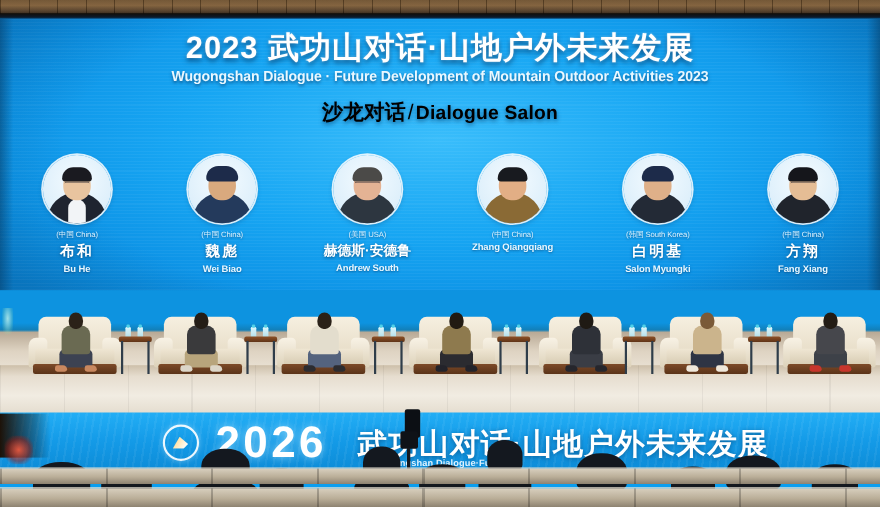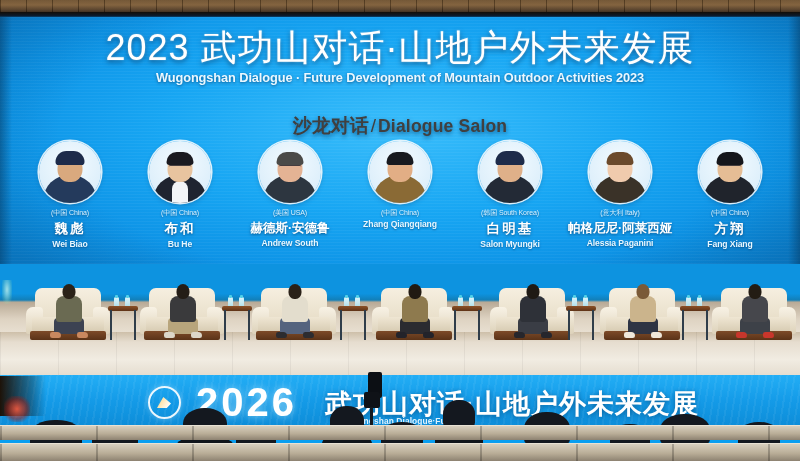--- a/index.html
+++ b/index.html
@@ -50,38 +50,38 @@
     background: radial-gradient(ellipse 620px 260px at 400px 120px, rgba(0,0,0,0) 55%, rgba(4,60,105,.40) 100%);
     pointer-events: none;
   }
 
   
   .title-wrap {
     position: absolute; left: 0; top: 29px; width: 800px;
     text-align: center; z-index: 6;
   }
   .title-cn {
-    font-size: 36px; font-weight: normal; letter-spacing: 1px;
+    font-size: 28px; font-weight: bold; letter-spacing: 1px;
     color: #ffffff;
     text-shadow: 0 2px 5px rgba(3,60,110,.75), 0 0 2px rgba(255,255,255,.5);
     line-height: 1.06;
     white-space: nowrap;
   }
   .title-en {
     margin-top: 3px;
     font-size: 13.2px; font-weight: bold; letter-spacing: -0.1px;
     color: #eaf8ff;
     text-shadow: 0 1px 3px rgba(3,60,110,.7);
     white-space: nowrap;
     transform: scaleX(.97);
   }
   .subtitle {
-    margin-top: 28px;
+    margin-top: 12px;
     font-size: 19px; font-weight: bold;
-    color: #404040;
+    color: #000000;
     text-shadow: 0 2px 4px rgba(3,60,110,.7);
     white-space: nowrap;
   }
   .subtitle .sep { font-weight: normal; padding: 0 2px; }
   .subtitle .en { font-size: 17.5px; font-weight: bold; letter-spacing: .2px; }
 
   
   .panelists {
     position: absolute; left: 18px; top: 141px; width: 764px; height: 118px;
     display: flex; justify-content: space-between; align-items: flex-start;
@@ -354,39 +354,39 @@
     <div class="title-cn">2023 武功山对话·山地户外未来发展</div>
     <div class="title-en">Wugongshan Dialogue · Future Development of Mountain Outdoor Activities 2023</div>
     <div class="subtitle">
       <span>沙龙对话</span><span class="sep">/</span><span class="en">Dialogue Salon</span>
     </div>
   </div>
 
   <div class="panelists" id="panelists">
       <div class="panelist">
         <div class="avatar">
-          <div class="av-body" style="background: rgb(36, 58, 92);"></div>
-          <div class="av-head" style="background: rgb(217, 169, 126);"></div>
-          <div class="av-hair" style="background: rgb(29, 43, 74); width: 29px; height: 14px; top: 10px;"></div>
-        </div>
-        <div class="country">(中国 China)</div>
-        <div class="name-cn">魏彪</div>
-        <div class="name-en">Wei Biao</div>
-      </div>
-      <div class="panelist">
-        <div class="avatar">
           <div class="av-body" style="background: rgb(31, 36, 48);"></div>
           <div class="av-shirt"></div>
           <div class="av-head" style="background: rgb(232, 196, 159);"></div>
           <div class="av-hair" style="background: rgb(26, 26, 32);"></div>
           <div class="av-glasses"></div>
         </div>
         <div class="country">(中国 China)</div>
         <div class="name-cn">布和</div>
         <div class="name-en">Bu He</div>
+      </div>
+      <div class="panelist">
+        <div class="avatar">
+          <div class="av-body" style="background: rgb(36, 58, 92);"></div>
+          <div class="av-head" style="background: rgb(217, 169, 126);"></div>
+          <div class="av-hair" style="background: rgb(29, 43, 74); width: 29px; height: 14px; top: 10px;"></div>
+        </div>
+        <div class="country">(中国 China)</div>
+        <div class="name-cn">魏彪</div>
+        <div class="name-en">Wei Biao</div>
       </div>
       <div class="panelist">
         <div class="avatar">
           <div class="av-body" style="background: rgb(45, 54, 64);"></div>
           <div class="av-head" style="background: rgb(228, 179, 148);"></div>
           <div class="av-hair" style="background: rgb(75, 74, 72);"></div>
           <div class="av-glasses"></div>
         </div>
         <div class="country">(美国 USA)</div>
         <div class="name-cn lg">赫德斯·安德鲁</div>
@@ -403,30 +403,20 @@
       </div>
       <div class="panelist">
         <div class="avatar">
           <div class="av-body" style="background: rgb(35, 42, 54);"></div>
           <div class="av-head" style="background: rgb(223, 176, 137);"></div>
           <div class="av-hair" style="background: rgb(29, 43, 74); width: 29px; height: 14px; top: 10px;"></div>
         </div>
         <div class="country">(韩国 South Korea)</div>
         <div class="name-cn">白明基</div>
         <div class="name-en">Salon Myungki</div>
-      </div>
-      <div class="panelist">
-        <div class="avatar">
-          <div class="av-body" style="background: rgb(58, 50, 40);"></div>
-          <div class="av-head" style="background: rgb(240, 203, 173);"></div>
-          <div class="av-hair" style="background: rgb(107, 74, 44);"></div>
-        </div>
-        <div class="country">(意大利 Italy)</div>
-        <div class="name-cn lg">帕格尼尼·阿莱西娅</div>
-        <div class="name-en">Alessia Paganini</div>
       </div>
       <div class="panelist">
         <div class="avatar">
           <div class="av-body" style="background: rgb(32, 36, 44);"></div>
           <div class="av-head" style="background: rgb(229, 189, 149);"></div>
           <div class="av-hair" style="background: rgb(21, 22, 27);"></div>
           <div class="av-glasses"></div>
         </div>
         <div class="country">(中国 China)</div>
         <div class="name-cn">方翔</div>

